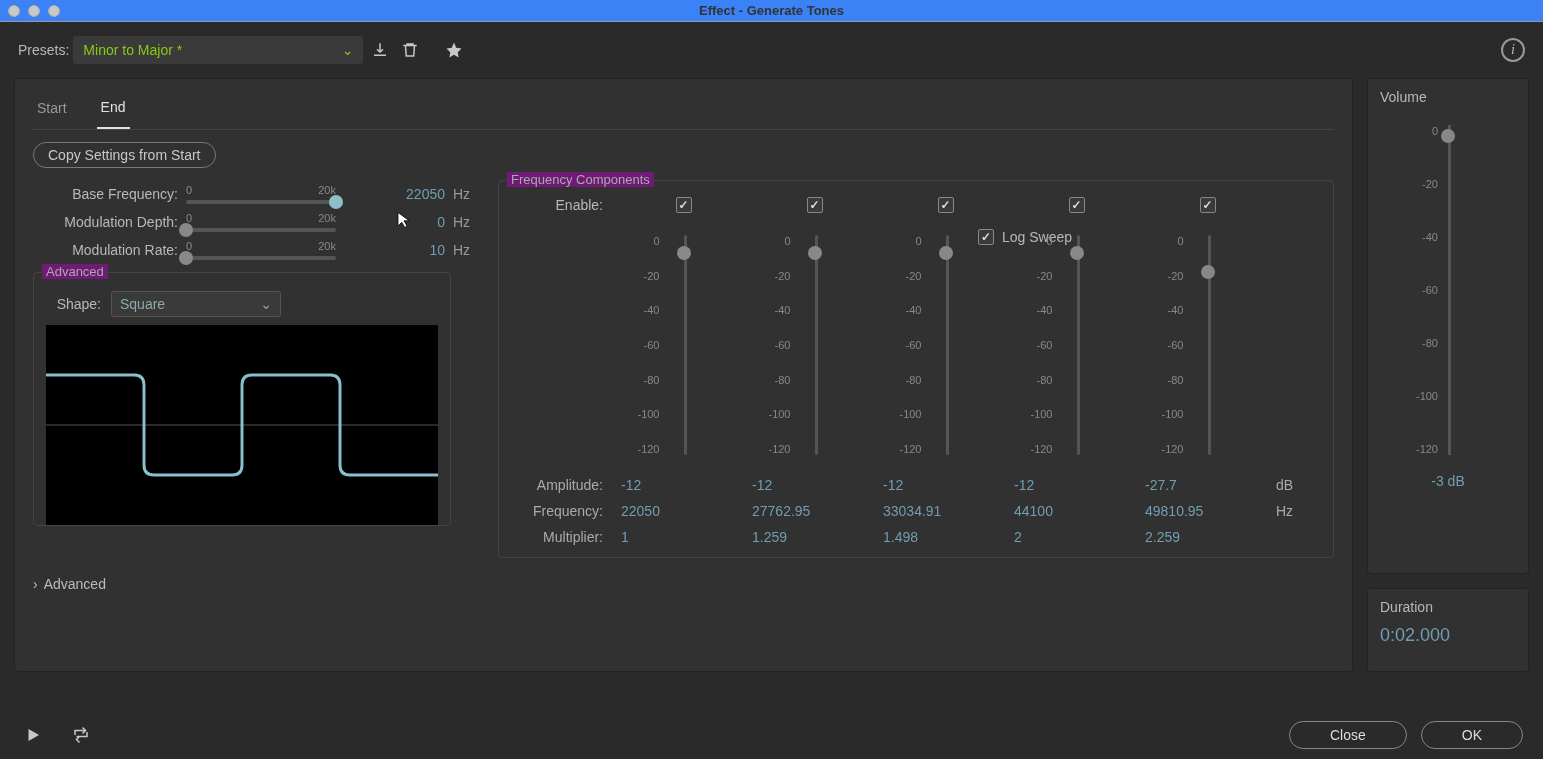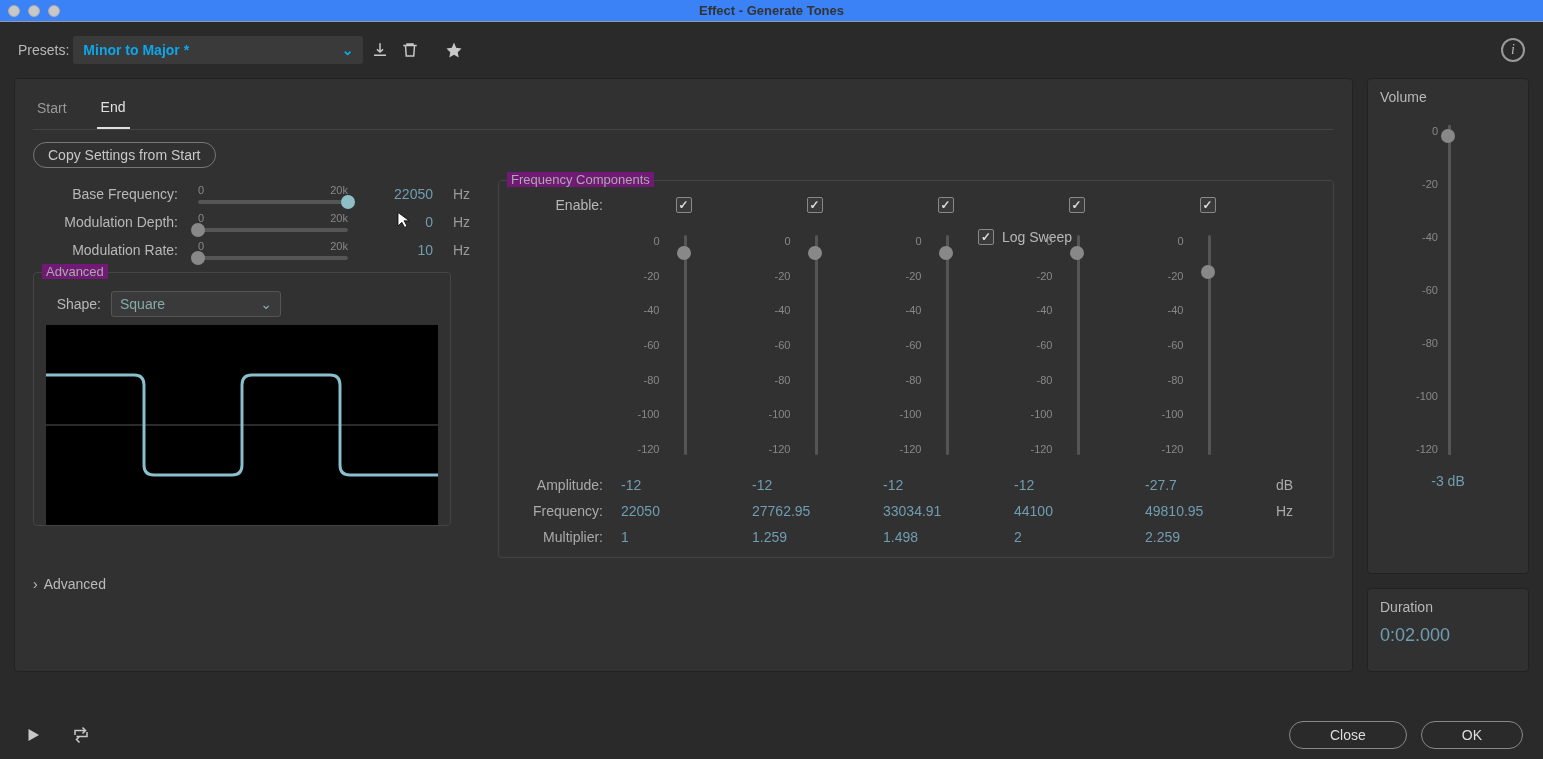--- a/index.html
+++ b/index.html
@@ -5,40 +5,40 @@
 * { margin: 0; padding: 0; box-sizing: border-box; font-family: -apple-system, 'Segoe UI', Arial, sans-serif; }
 body { background: #2a2a2a; width: 1543px; height: 759px; overflow: hidden; color: #b8b8b8; font-size: 14px; }
 
 .titlebar { height: 22px; background: #3b82f6; border-bottom: 1px solid #999; display: flex; align-items: center; justify-content: center; position: relative; }
 .traffic-lights { position: absolute; left: 8px; display: flex; gap: 8px; }
 .traffic-light { width: 12px; height: 12px; border-radius: 50%; background: #c8c8c8; border: 1px solid #aaa; }
 .title { color: #333; font-size: 13px; font-weight: 600; }
 
 .toolbar-row { display: flex; align-items: center; gap: 4px; padding: 14px 18px 14px 18px; }
 .label-static { color: #b8b8b8; }
-.preset-select { background: #3a3a3a; color: #0ea5e9; border: none; border-radius: 3px; padding: 6px 10px; min-width: 290px; display: flex; align-items: center; justify-content: space-between; font-weight: bold; }
+.preset-select { background: #3a3a3a; color: #84cc16; border: none; border-radius: 3px; padding: 6px 10px; min-width: 290px; display: flex; align-items: center; justify-content: space-between; }
 .icon-btn { width: 26px; height: 26px; display: flex; align-items: center; justify-content: center; color: #c8c8c8; }
 .icon-btn svg { width: 18px; height: 18px; }
 .info-icon { margin-left: auto; border: 2px solid #999; border-radius: 50%; width: 24px; height: 24px; display: flex; align-items: center; justify-content: center; font-family: Georgia, serif; font-style: italic; }
 
 .main-row { display: flex; gap: 14px; padding: 0 14px; }
 .panel { background: #313131; border: 1px solid #222; border-radius: 4px; }
 .left-panel { flex: 1; padding: 14px 18px 18px 18px; min-height: 594px; }
 .right-col { width: 162px; display: flex; flex-direction: column; gap: 14px; }
 
 .tabs-row { display: flex; align-items: center; gap: 26px; border-bottom: 1px solid #444; }
 .tab { padding: 6px 4px 12px 4px; color: #999; }
 .tab.active { color: #e0e0e0; border-bottom: 2px solid #e0e0e0; }
 
 .copy-btn { margin-top: 12px; border: 1px solid #777; border-radius: 14px; padding: 4px 14px; color: #c8c8c8; display: inline-block; }
 
 .left-inner { display: flex; gap: 20px; margin-top: 8px; }
 .sliders-col { width: 445px; }
 
-.slider-row { display: flex; align-items: center; gap: 20px; margin-top: 8px; position: relative; }
+.slider-row { display: flex; align-items: center; gap: 8px; margin-top: 8px; position: relative; }
 .slider-label { width: 145px; text-align: right; }
 .slider-wrap { position: relative; width: 150px; }
 .slider-ticks { display: flex; justify-content: space-between; font-size: 11px; color: #888; }
 .slider-track { height: 4px; background: #555; border-radius: 2px; position: relative; margin-top: 4px; }
 .slider-thumb { position: absolute; top: -5px; width: 14px; height: 14px; border-radius: 50%; background: #8fbfc6; transform: translateX(-50%); }
 .slider-thumb.grey { background: #888; }
 .slider-value { color: #719db2; margin-left: auto; width: 55px; text-align: right; }
 .slider-unit { color: #999; width: 25px; }
 
 .waveform-group { margin-top: 12px; border: 1px solid #444; border-radius: 4px; padding: 10px 12px 0 12px; position: relative; width: 418px;}

